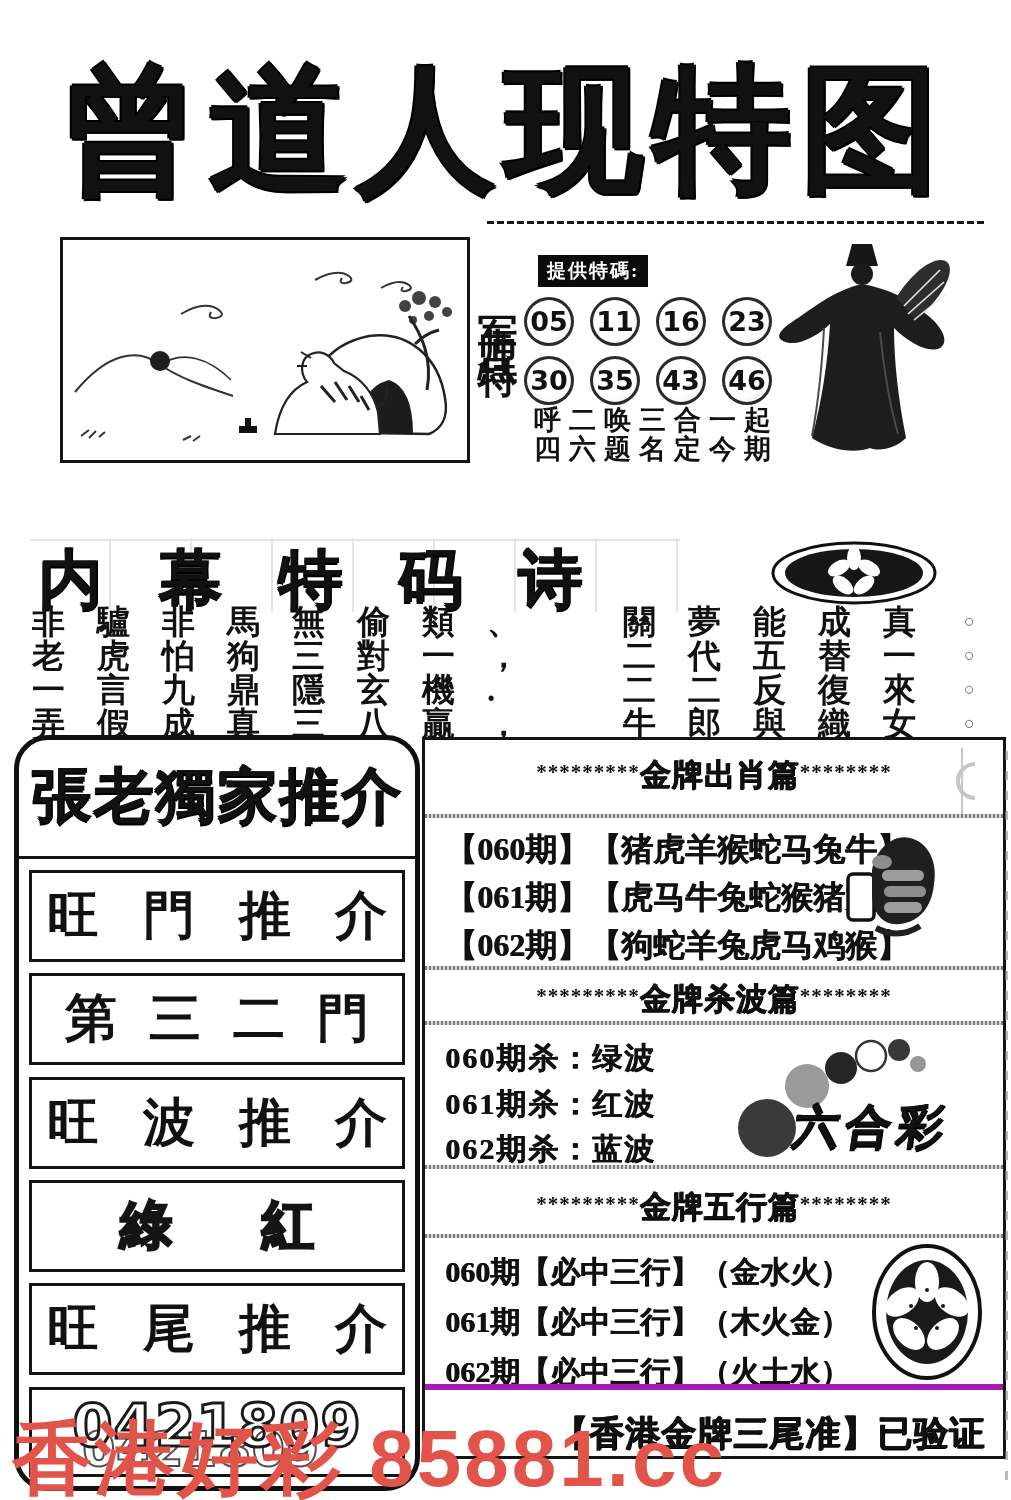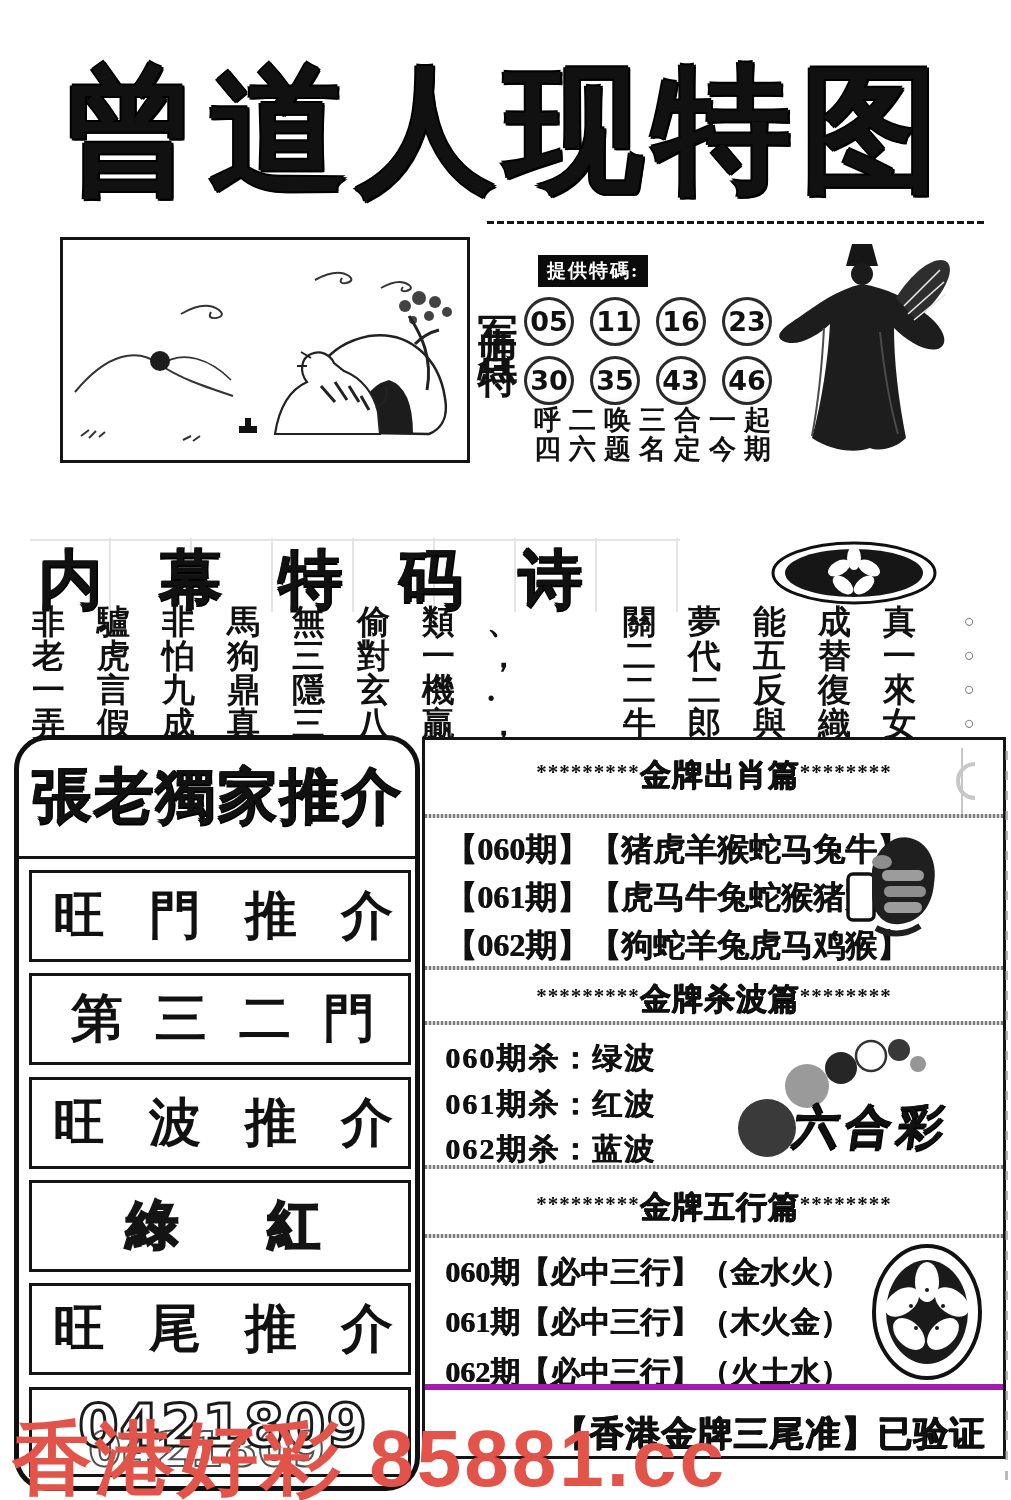--- a/index.html
+++ b/index.html
@@ -71,21 +71,21 @@
   }
   .lp-header{
     position:absolute;top:16px;left:0;width:100%;text-align:center;
     font-size:60px;font-weight:bold;letter-spacing:2px;white-space:nowrap;
     text-shadow:1.5px 0 #000,0 1.5px #000;
   }
   .lp-hr{position:absolute;top:116px;left:0;width:100%;height:3px;background:#141414;}
   .lp-box{
     position:absolute;left:10px;width:370px;height:86px;border:3px solid #141414;
     display:flex;align-items:center;justify-content:center;
-    font-size:52px;font-weight:bold;white-space:nowrap;background:#fff;padding-left:6px;
+    font-size:52px;font-weight:bold;white-space:nowrap;background:#fff;
   }
   .lp-box.b0{top:130px;letter-spacing:44px;text-indent:44px;}
   .lp-box.b1{top:233px;letter-spacing:32px;text-indent:32px;}
   .lp-box.b2{top:337px;letter-spacing:44px;text-indent:44px;}
   .lp-box.b3{top:440px;letter-spacing:90px;text-indent:90px;
     color:#737373;-webkit-text-stroke:2.5px #141414;}
   .lp-box.b4{top:543px;letter-spacing:44px;text-indent:44px;}
   .lp-box.b5{top:647px;height:84px;}
   .lp-num-wrap{position:relative;width:100%;height:100%;}
   .lp-num{

